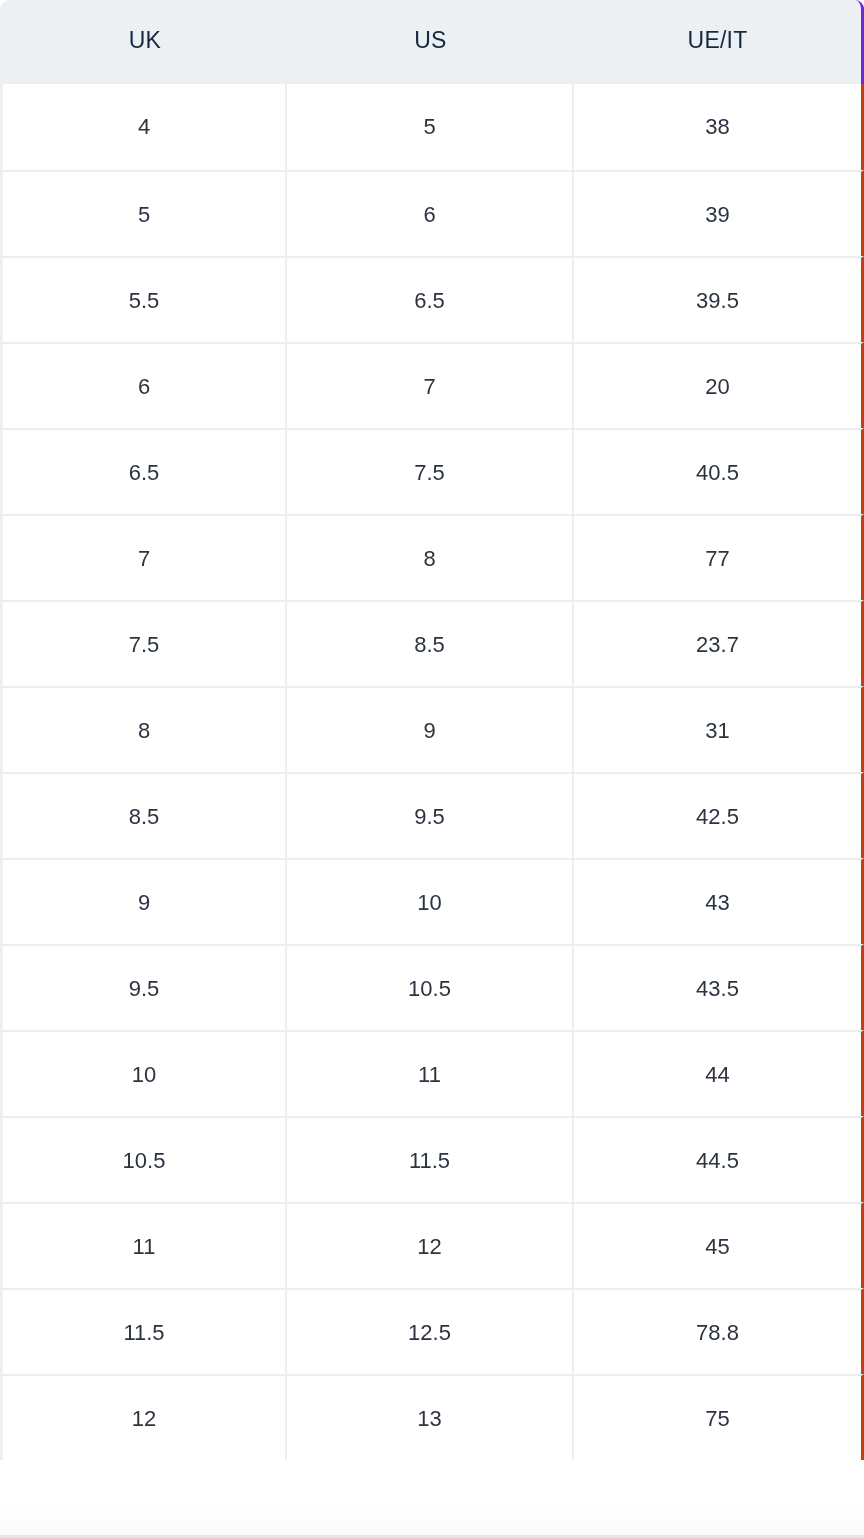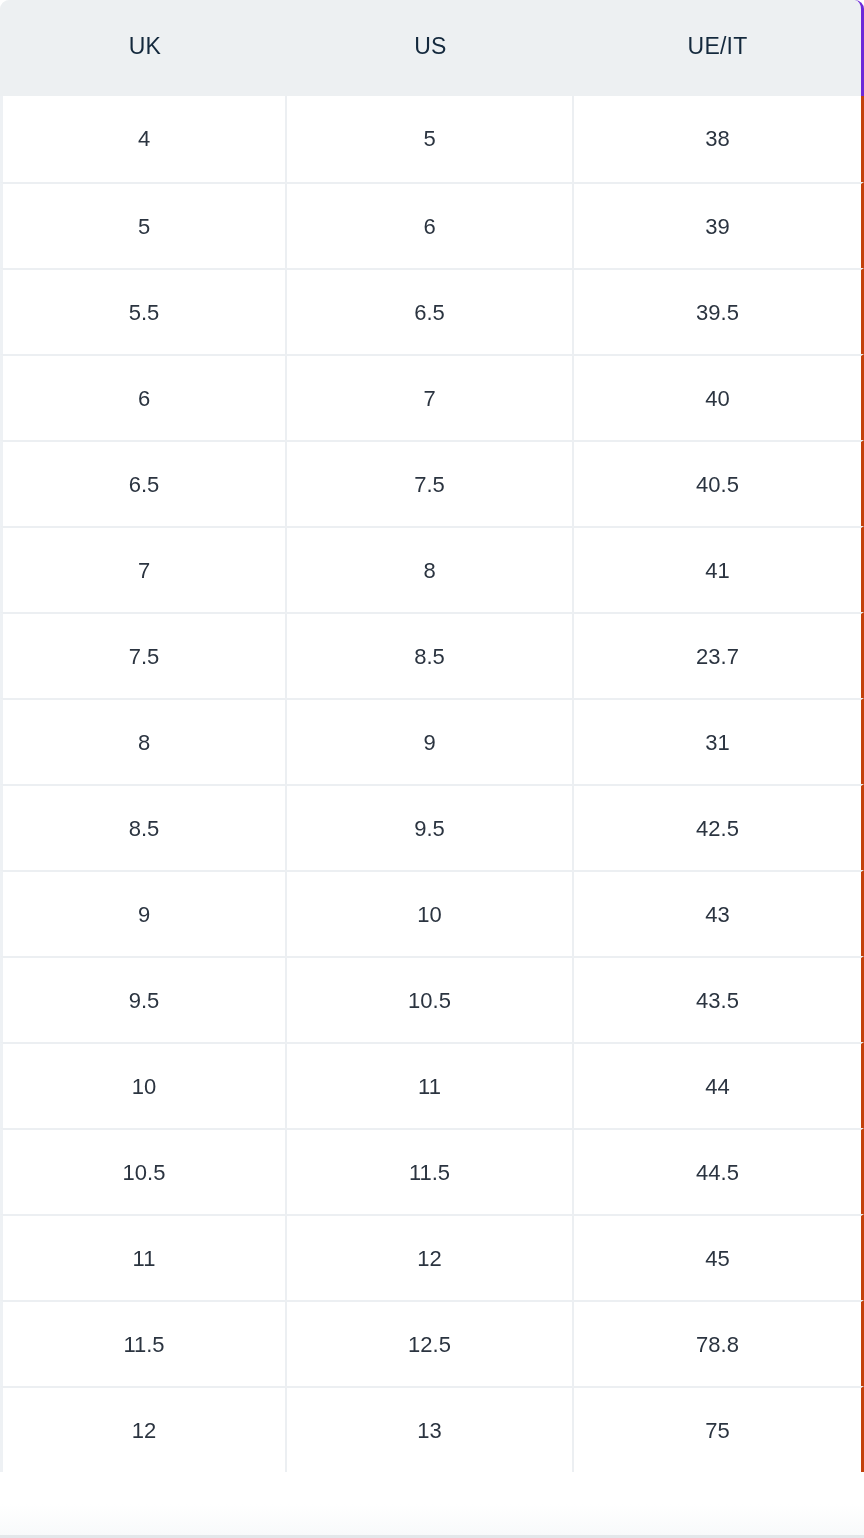--- a/index.html
+++ b/index.html
@@ -30,21 +30,21 @@
   .size-table col.col-ueit  { width: 290px; }
 
   
   .size-table thead th {
     background: #edf0f2;
     color: #14293d;
     font-size: 23px;
     font-weight: 400;
     letter-spacing: 0.2px;
     text-align: center;
-    height: 96px;
+    height: 84px;
     padding: 0 0 4px 0;
     vertical-align: middle;
     border: 0;
     box-sizing: border-box;
   }
   .size-table thead th.th-uk   { border-top-left-radius: 9px;  border-left: 3px solid #edf0f2; }
   .size-table thead th.th-ueit { border-top-right-radius: 9px; border-right: 3px solid #6d28d9; }
 
   
   .size-table tbody td {
@@ -128,31 +128,31 @@
           <td class="cell-ueit">39</td>
         </tr>
         <tr>
           <td class="cell-uk">5.5</td>
           <td class="cell-us">6.5</td>
           <td class="cell-ueit">39.5</td>
         </tr>
         <tr>
           <td class="cell-uk">6</td>
           <td class="cell-us">7</td>
-          <td class="cell-ueit">40</td>
+          <td class="cell-ueit">20</td>
         </tr>
         <tr>
           <td class="cell-uk">6.5</td>
           <td class="cell-us">7.5</td>
           <td class="cell-ueit">40.5</td>
         </tr>
         <tr>
           <td class="cell-uk">7</td>
           <td class="cell-us">8</td>
-          <td class="cell-ueit">41</td>
+          <td class="cell-ueit">77</td>
         </tr>
         <tr>
           <td class="cell-uk">7.5</td>
           <td class="cell-us">8.5</td>
           <td class="cell-ueit">23.7</td>
         </tr>
         <tr>
           <td class="cell-uk">8</td>
           <td class="cell-us">9</td>
           <td class="cell-ueit">31</td>

